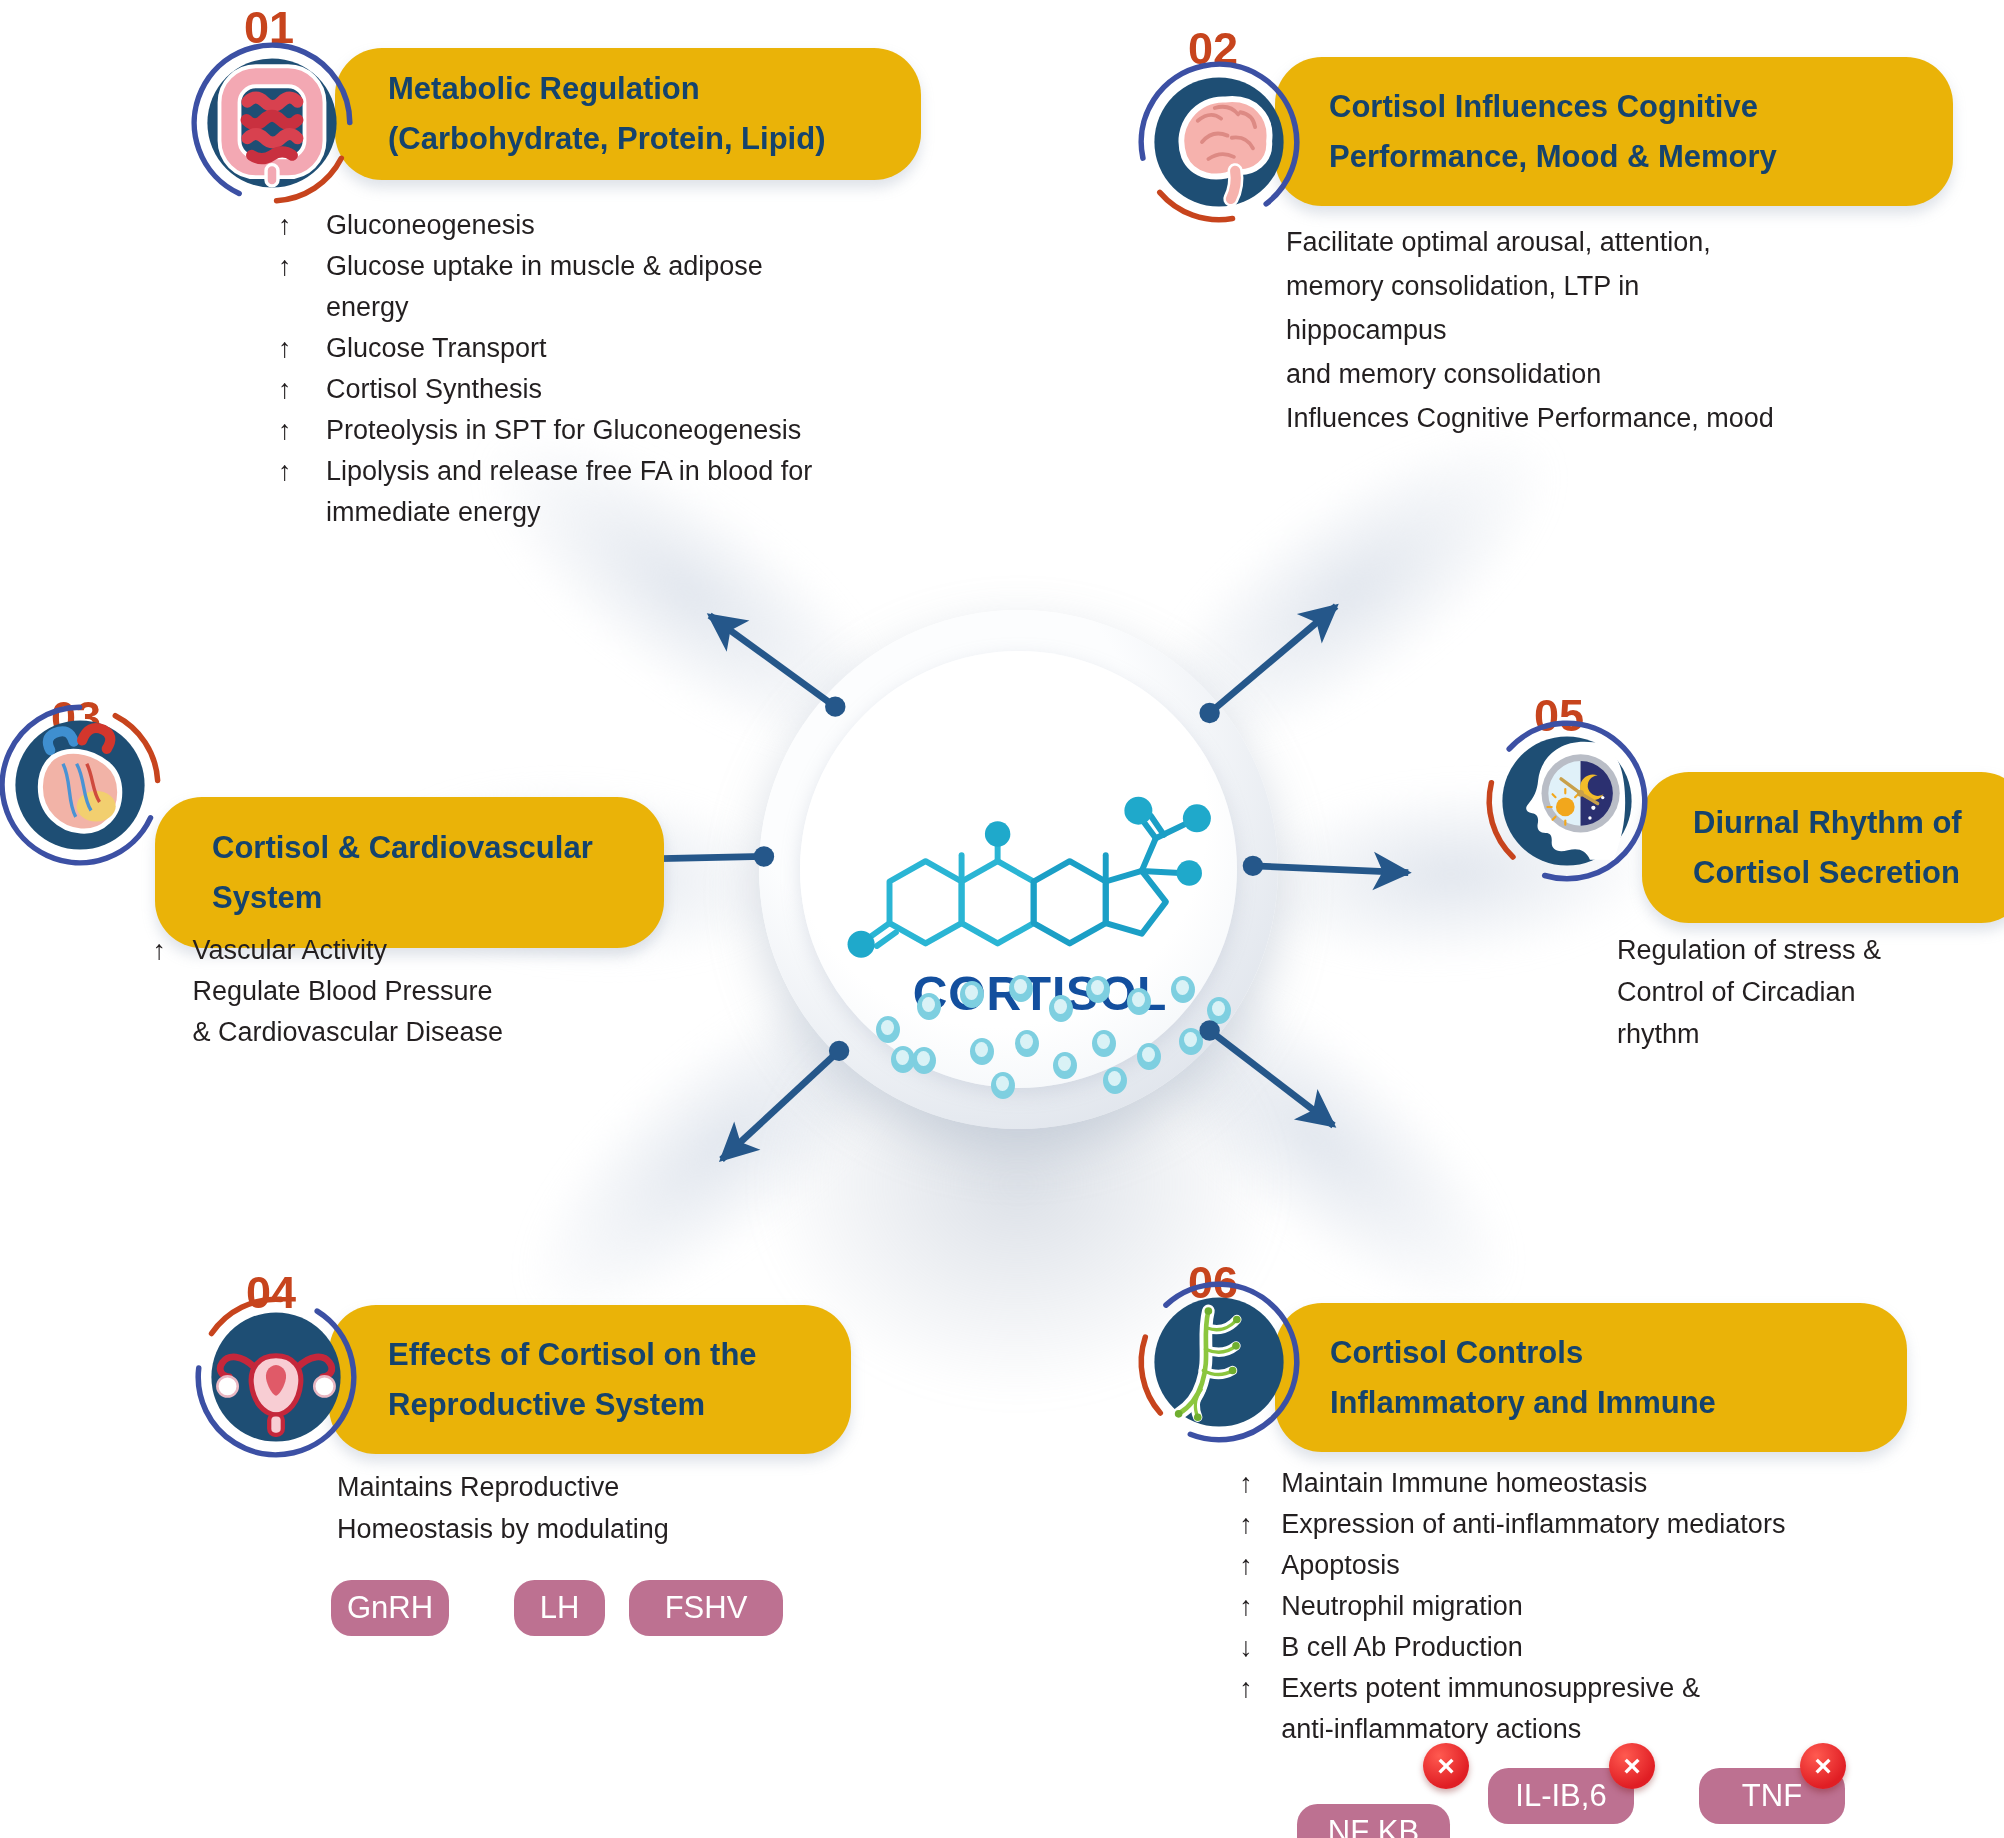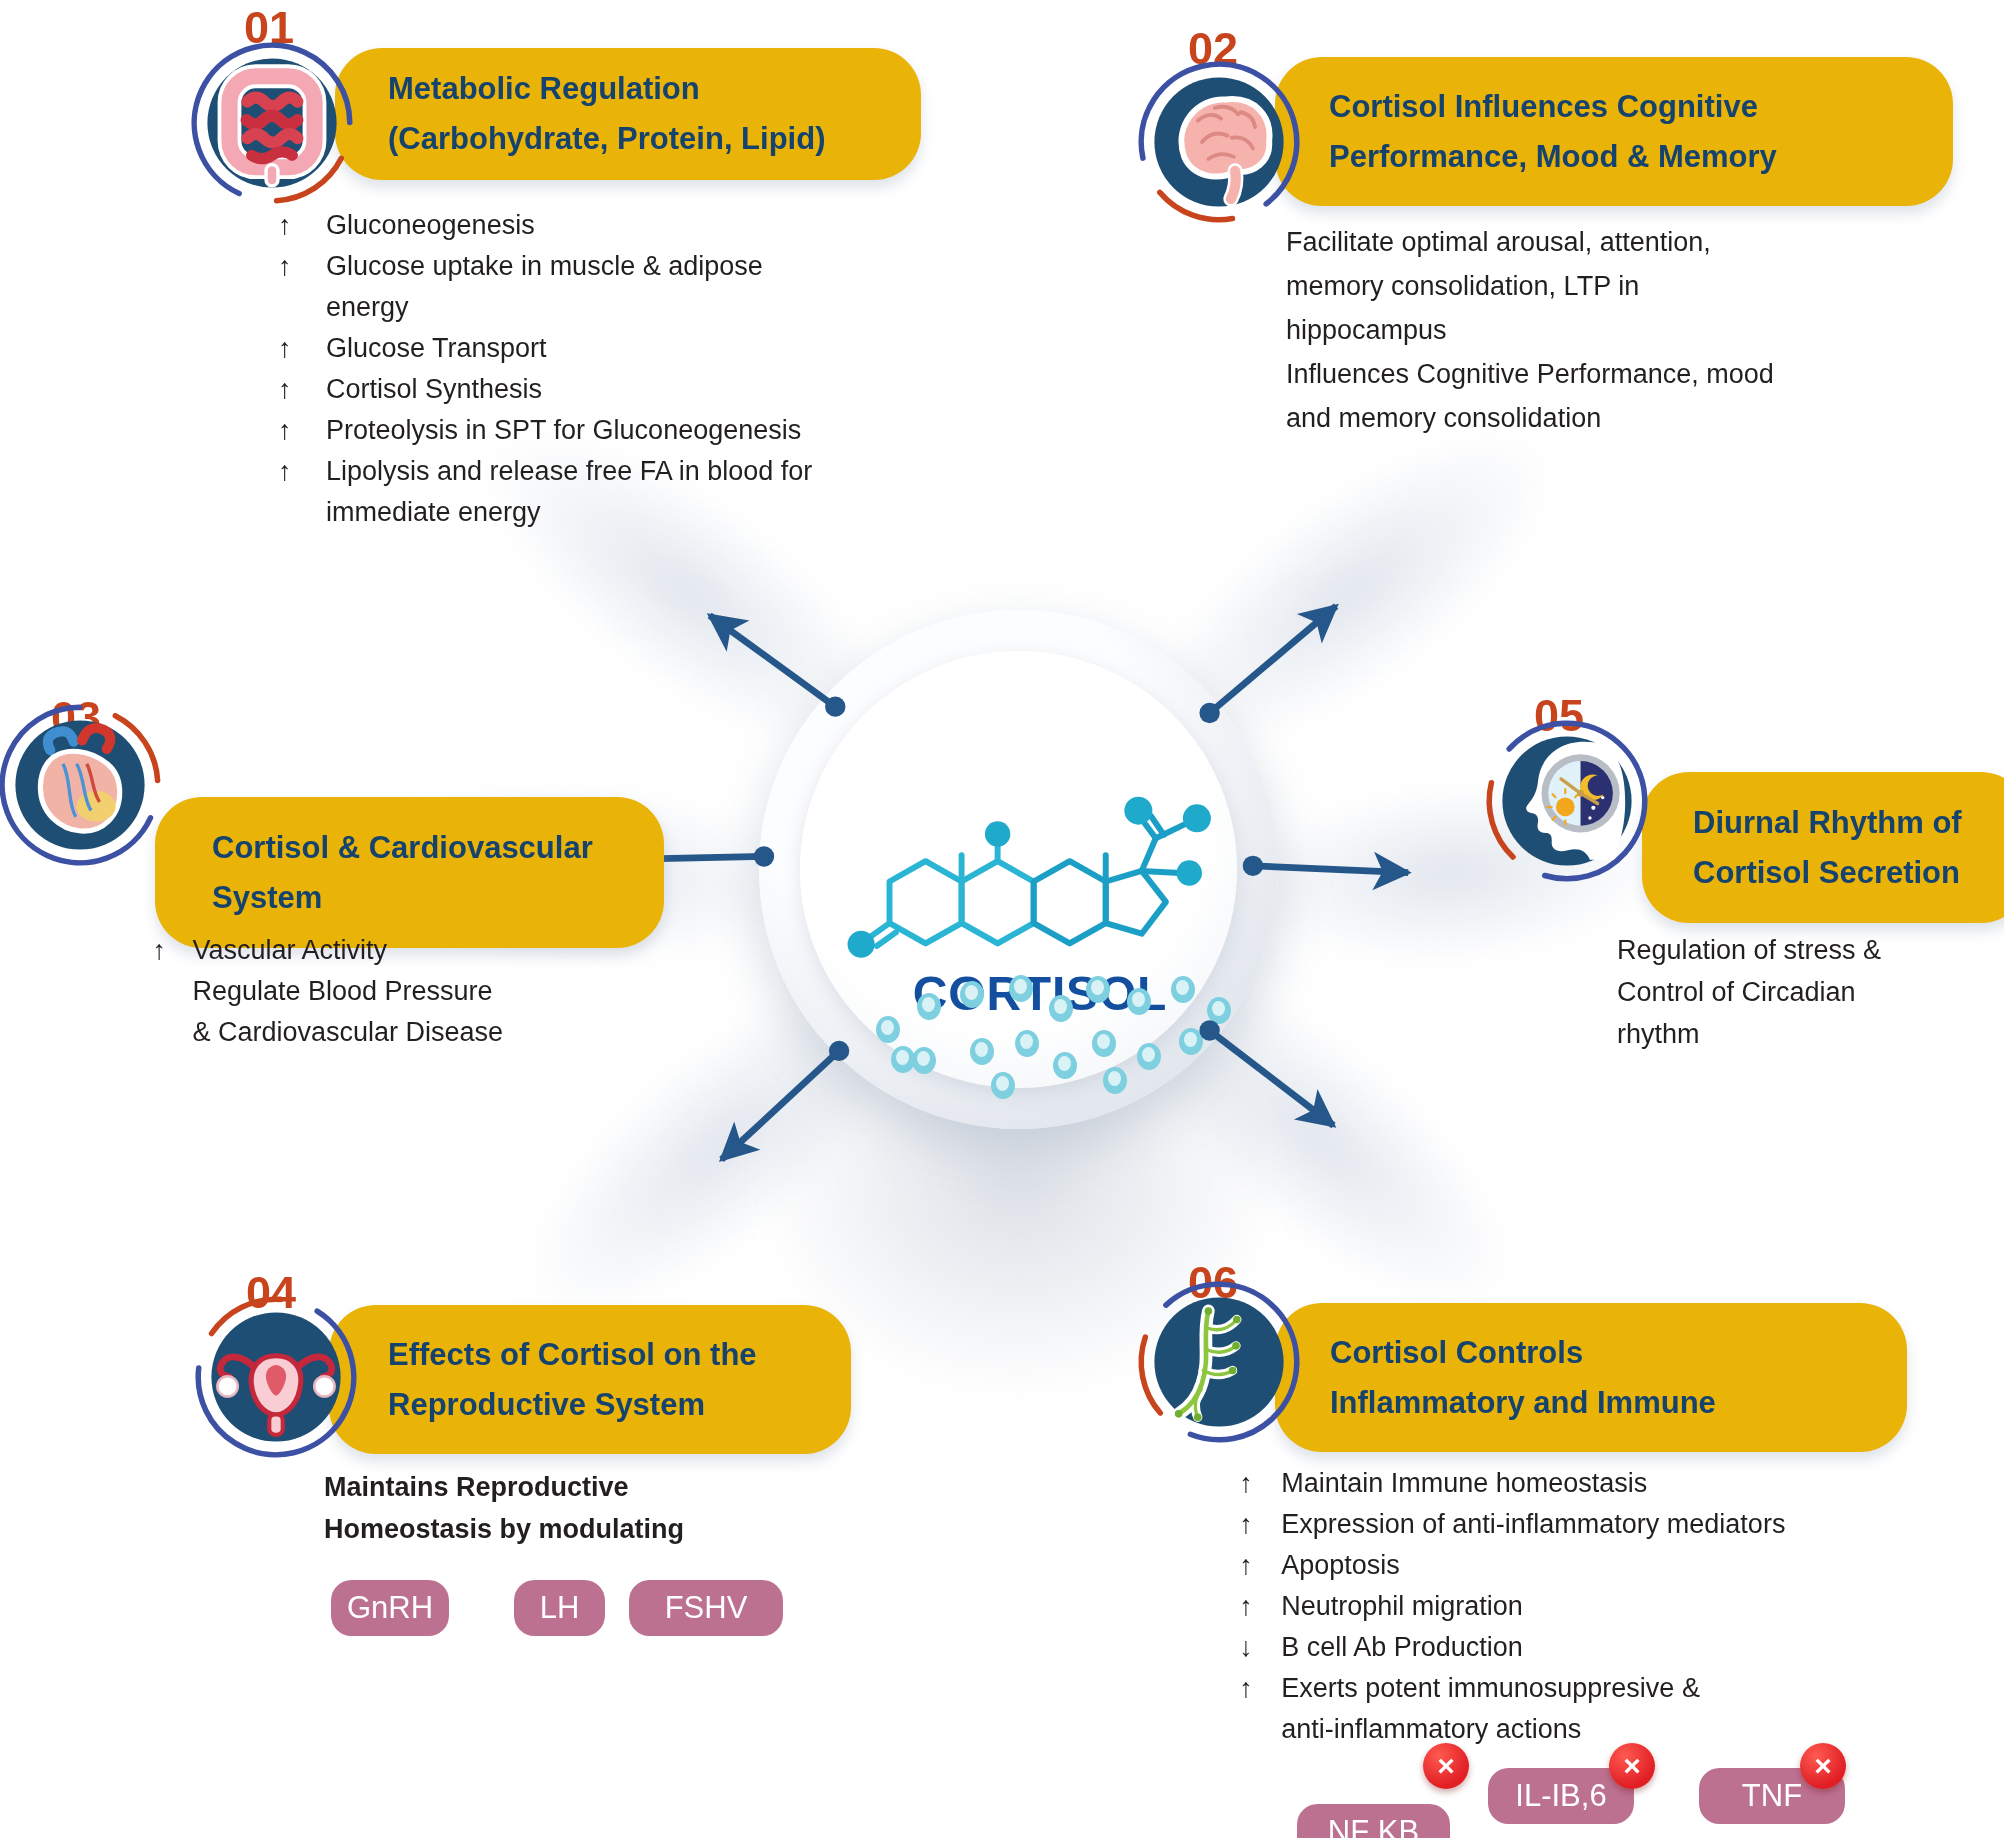--- a/index.html
+++ b/index.html
@@ -215,24 +215,24 @@
       <div class="bl">
           <span class="t">Facilitate optimal arousal, attention,</span>
         </div>
       <div class="bl">
           <span class="t">memory consolidation, LTP in</span>
         </div>
       <div class="bl">
           <span class="t">hippocampus</span>
         </div>
       <div class="bl">
+          <span class="t">and memory consolidation</span>
+        </div>
+      <div class="bl">
           <span class="t">Influences Cognitive Performance, mood</span>
-        </div>
-      <div class="bl">
-          <span class="t">and memory consolidation</span>
         </div>
     </div>
   </div>
 
   <div>
     <div class="num" style="left:51px;top:692px;">03</div>
     <svg class="icn" style="left:-5.1px;top:700px;" viewBox="0 0 400 400">
       <circle cx="200" cy="200" r="183" fill="none" stroke="#3c50a4" stroke-width="13" stroke-dasharray="780 370" stroke-linecap="round" transform="rotate(25 200 200)"></circle>
       <circle cx="200" cy="200" r="183" fill="none" stroke="#c7441d" stroke-width="13" stroke-dasharray="190 960" stroke-linecap="round" transform="rotate(297 200 200)"></circle>
       <circle cx="200" cy="200" r="152" fill="#1e4e74"></circle>
@@ -276,21 +276,21 @@
         <circle cx="314" cy="222" r="24" fill="#ffffff" stroke="#e9b7c2" stroke-width="6"></circle>
         <path d="M 200,150 C 158,150 138,180 142,216 C 146,258 170,286 200,290 C 230,286 254,258 258,216 C 262,180 242,150 200,150 z" fill="#f8cdd3" stroke="#c5273b" stroke-width="12"></path>
         <path d="M 200,172 C 182,174 172,190 178,210 C 184,230 193,242 200,244 C 207,242 216,230 222,210 C 228,190 218,174 200,172 z" fill="#e05a68"></path>
         <rect x="184" y="288" width="32" height="48" rx="14" fill="#f8cdd3" stroke="#c5273b" stroke-width="10"></rect>
       </g>
     </svg>
     <div class="tbox" style="left:329px;top:1305px;width:463px;height:149px;padding-left:59px;">
       <div class="tl">Effects of Cortisol on the</div>
       <div class="tl">Reproductive System</div>
     </div>
-    <div class="body lh100" style="left:324px;top:1466px;width:531px;font-weight:bold;">
+    <div class="body lh100" style="left:337px;top:1466px;width:531px;">
       <div class="bl">
           <span class="t">Maintains Reproductive</span>
         </div>
       <div class="bl">
           <span class="t">Homeostasis by modulating</span>
         </div>
     </div>
     <div class="pill" style="left:331px;top:1580px;width:118px;">GnRH</div>
     <div class="pill" style="left:514px;top:1580px;width:91px;">LH</div>
     <div class="pill" style="left:629px;top:1580px;width:154px;">FSHV</div>

